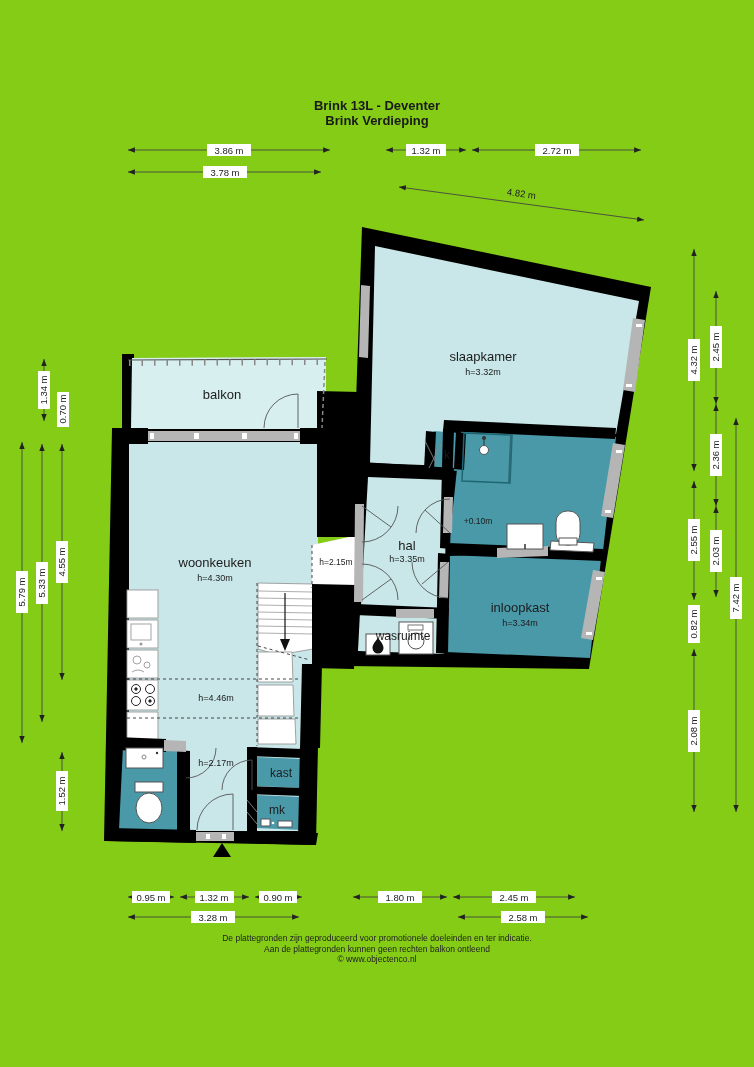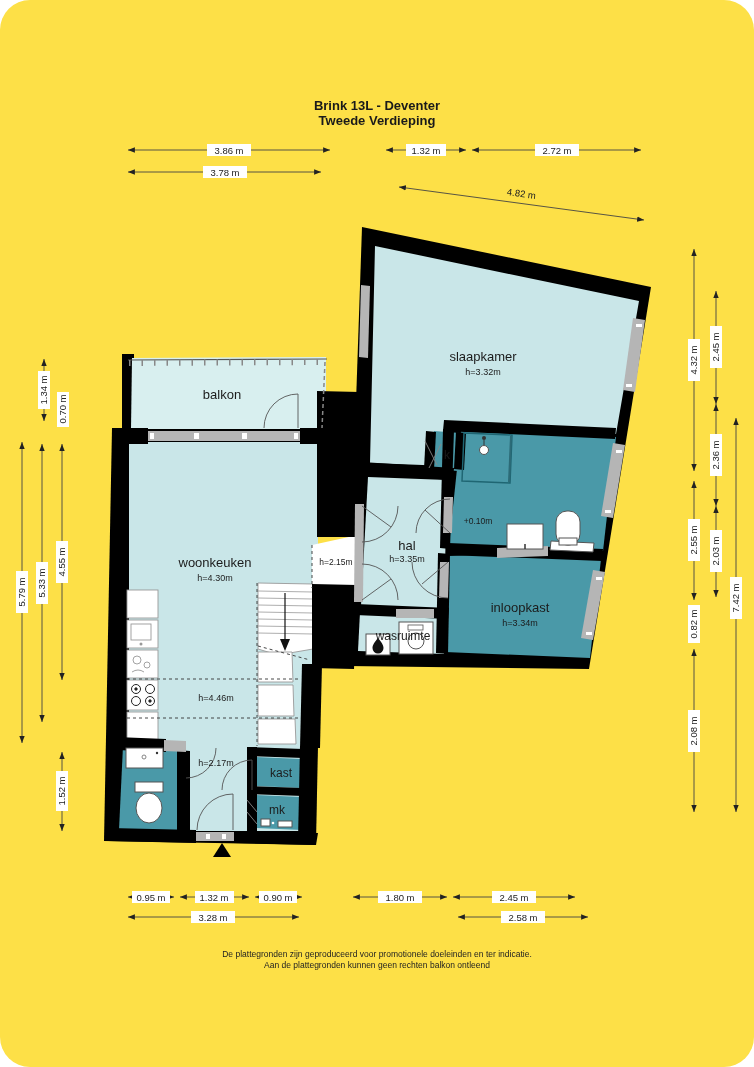--- a/index.html
+++ b/index.html
@@ -1,21 +1,21 @@
 <!DOCTYPE html>
 <html><head>
 <meta charset="utf-8">
 <style>
   html,body{margin:0;padding:0;background:#fff;}
-  .canvas{position:relative;width:754px;height:1067px;background:#fde047;
-          font-family:"Liberation Sans",sans-serif;overflow:hidden;border-radius:30px;}
+  .canvas{position:relative;width:754px;height:1067px;background:#84cc16;
+          font-family:"Liberation Sans",sans-serif;overflow:hidden;}
   .title{position:absolute;top:98px;left:0;width:100%;text-align:center;
          font-weight:bold;font-size:13px;color:#1a1a1a;line-height:15px;}
   .footer{position:absolute;top:933px;left:0;width:100%;text-align:center;
-          font-size:8.5px;color:#222;line-height:10.5px;margin-top:16px;}
+          font-size:8.5px;color:#222;line-height:10.5px;}
   svg.plan{position:absolute;left:0;top:0;}
   .wall{fill:#000;stroke:none;}
   .rl{fill:#c9e6e8;}           
   .rd{fill:#4a99a8;}           
   .rb{fill:#d8efef;}           
   .win{fill:#b5b5b5;}          
   .wtick{fill:#fff;}
   .fix{fill:#fff;stroke:#555;stroke-width:1;}
   .fixg{fill:#fff;stroke:#999;stroke-width:0.9;}
   .door{fill:none;stroke:#555;stroke-width:0.9;}
@@ -30,21 +30,21 @@
   .sub-xs{font-size:8.5px;fill:#1b1b1b;text-anchor:middle;}
   .tread{stroke:#999;stroke-width:0.8;}
 </style>
 </head>
 <body>
 
 <div class="canvas">
 
   <div class="title">
     <div>Brink 13L - Deventer</div>
-    <div>Tweede Verdieping</div>
+    <div>Brink Verdieping</div>
   </div>
 
   <svg class="plan" width="754" height="1067" viewBox="0 0 754 1067">
     <defs>
       <marker id="ae" viewBox="0 0 10 10" refX="9" refY="5" markerWidth="8.5" markerHeight="8.5" orient="auto-start-reverse">
         <path d="M0,1.5 L9,5 L0,8.5 Z" fill="#222"></path>
       </marker>
     </defs>
 
     <g>
@@ -384,15 +384,16 @@
           <line class="dim" x1="458" y1="917" x2="588" y2="917" marker-start="url(#ae)" marker-end="url(#ae)"></line>
         <rect class="wbg" x="501" y="911" width="44" height="12"></rect>
           <text class="dimtxt" x="523" y="920.5">2.58 m</text>
         </g>
     </g>
   </svg>
 
   <div class="footer">
     <div>De plattegronden zijn geproduceerd voor promotionele doeleinden en ter indicatie.</div>
     <div>Aan de plattegronden kunnen geen rechten balkon ontleend</div>
+    <div>© www.objectenco.nl</div>
   </div>
 
 </div>
 
 </body></html>

